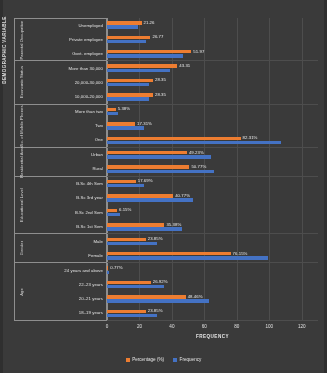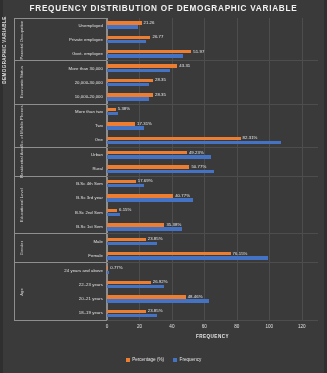--- a/index.html
+++ b/index.html
@@ -157,21 +157,20 @@
   }
 </style>
 </head>
 <body>
 
 <div id="chart">
 
   <div class="edge-left"></div>
   <div class="edge-right"></div>
 
-  <div class="title">FREQUENCY DISTRIBUTION OF DEMOGRAPHIC VARIABLE</div>
 
   <div class="axis-title-y">DEMOGRAPHIC VARIABLE</div>
 
   <div class="groupcol" id="groupcol">
       <div class="group" style="height: 43.2857px;">
         <div class="glabel">Parental Occupation</div>
       </div>
       <div class="group" style="height: 43.2857px;">
         <div class="glabel">Economic Status</div>
       </div>

